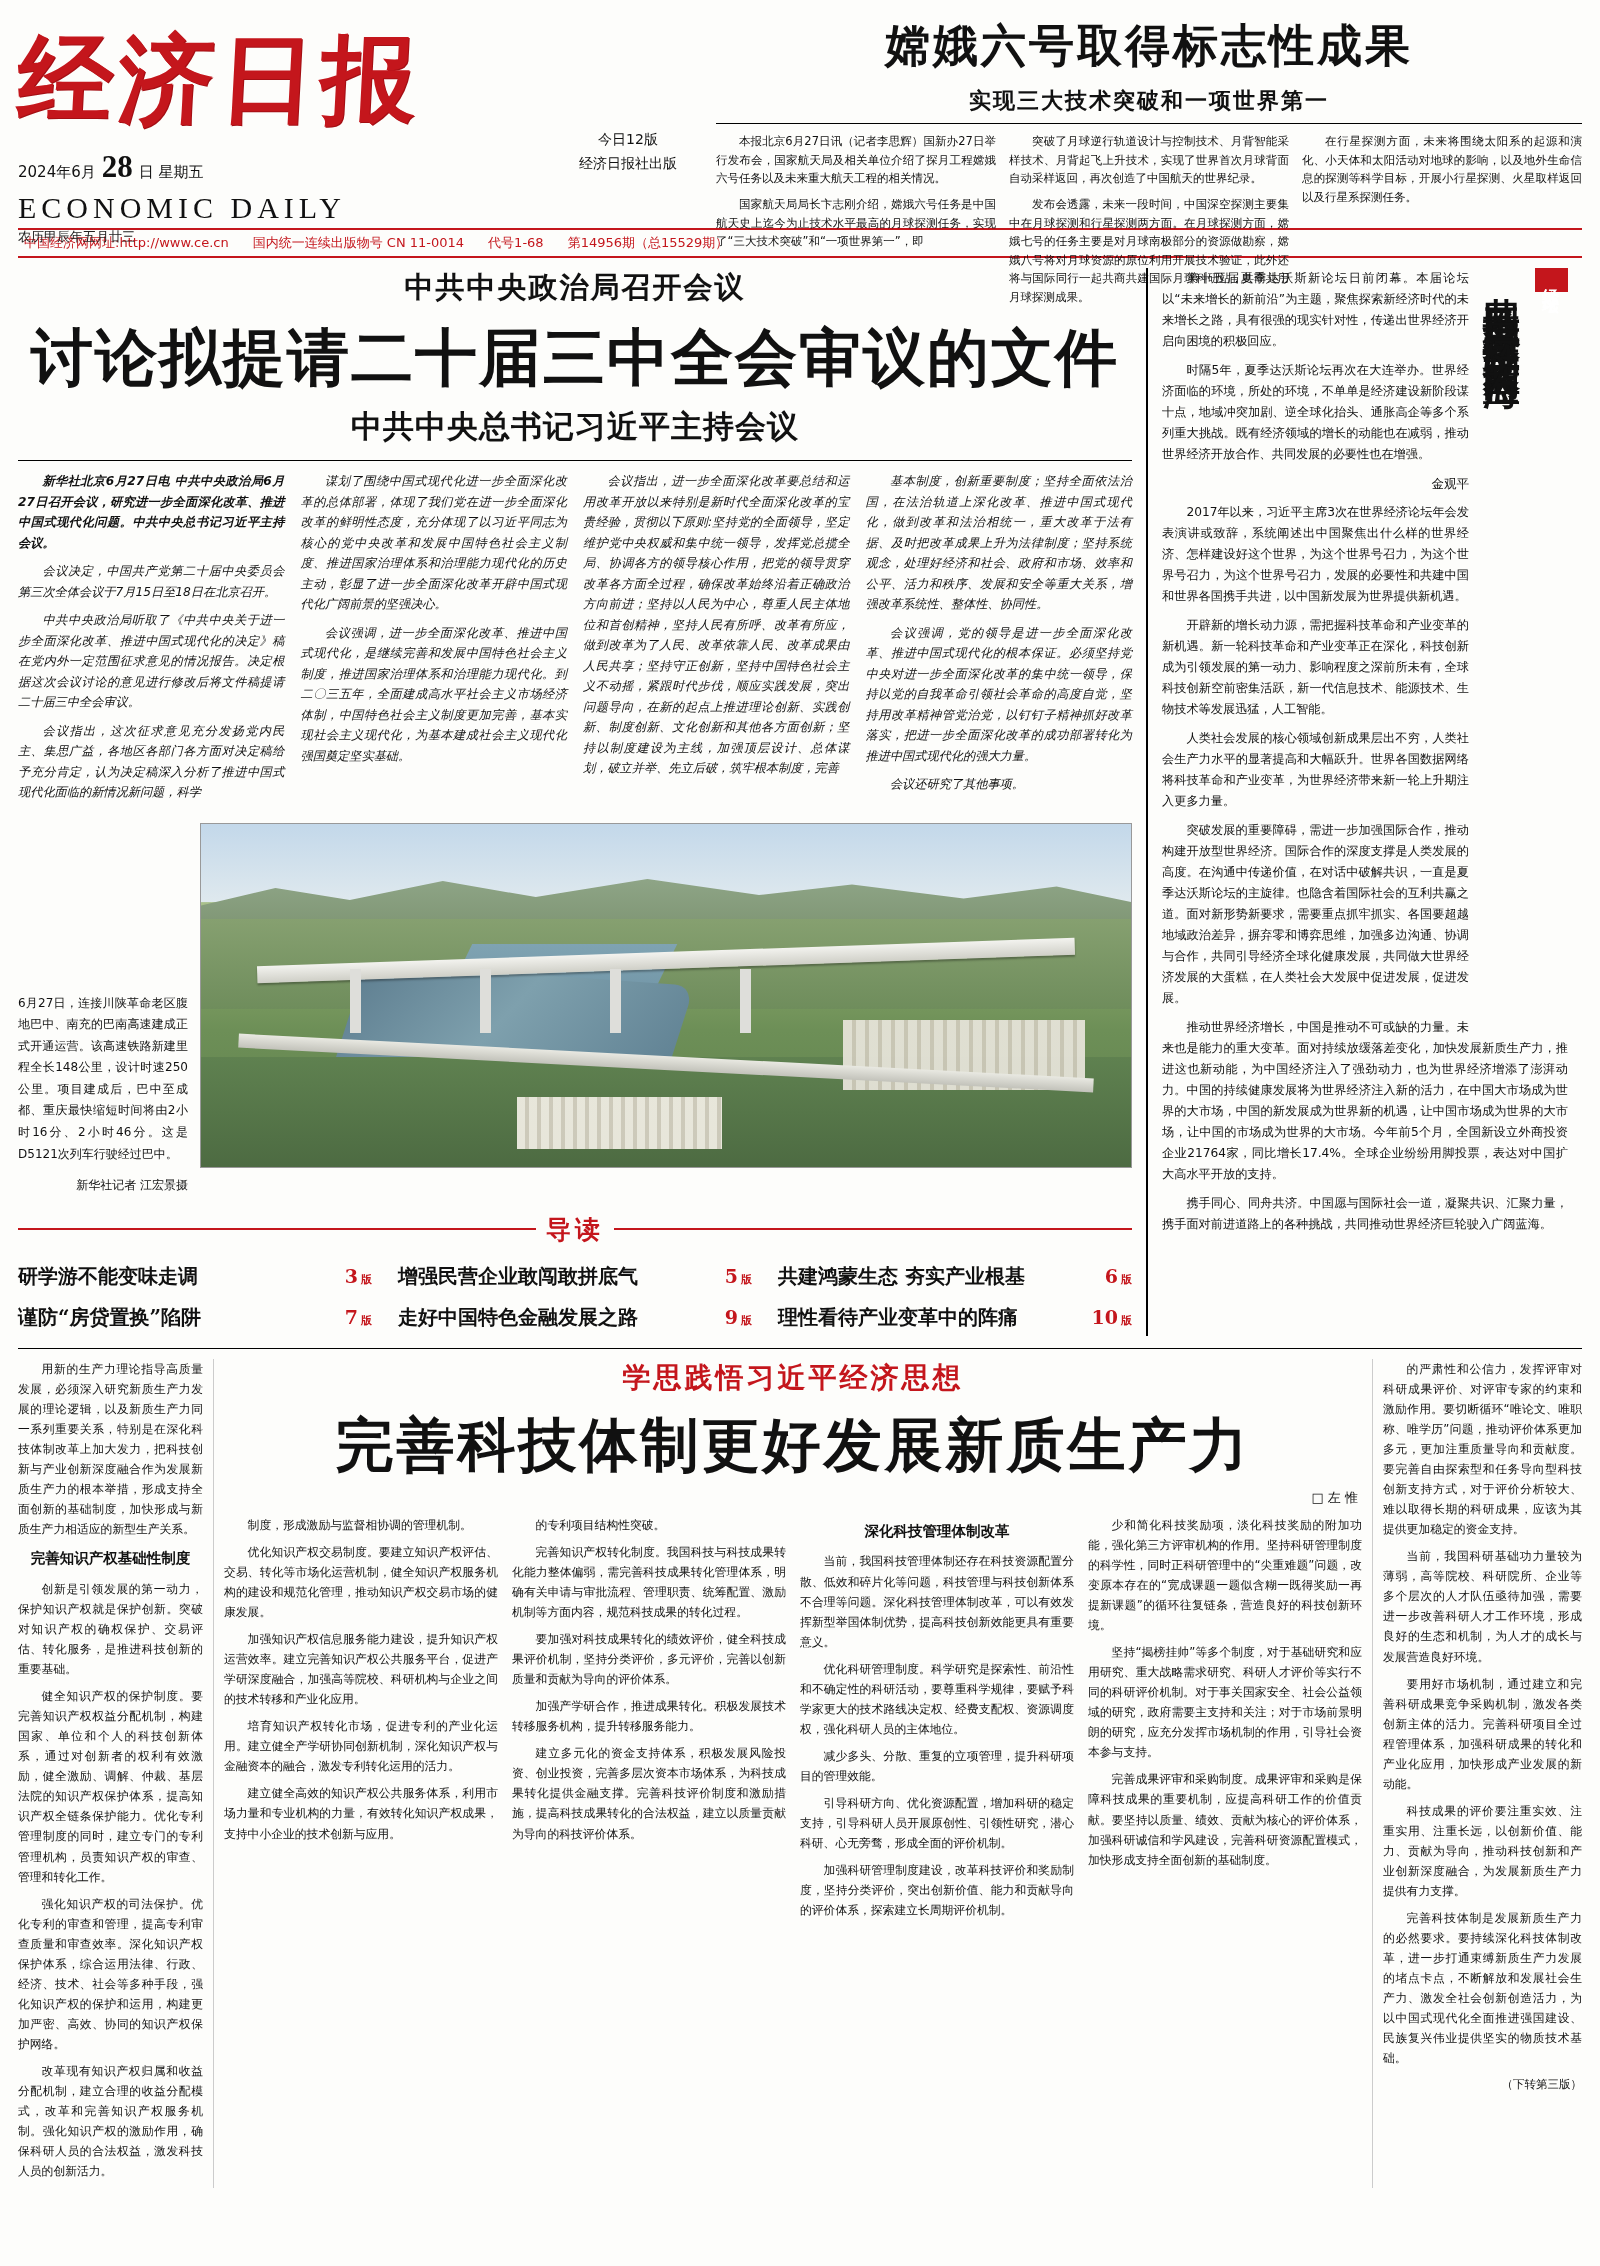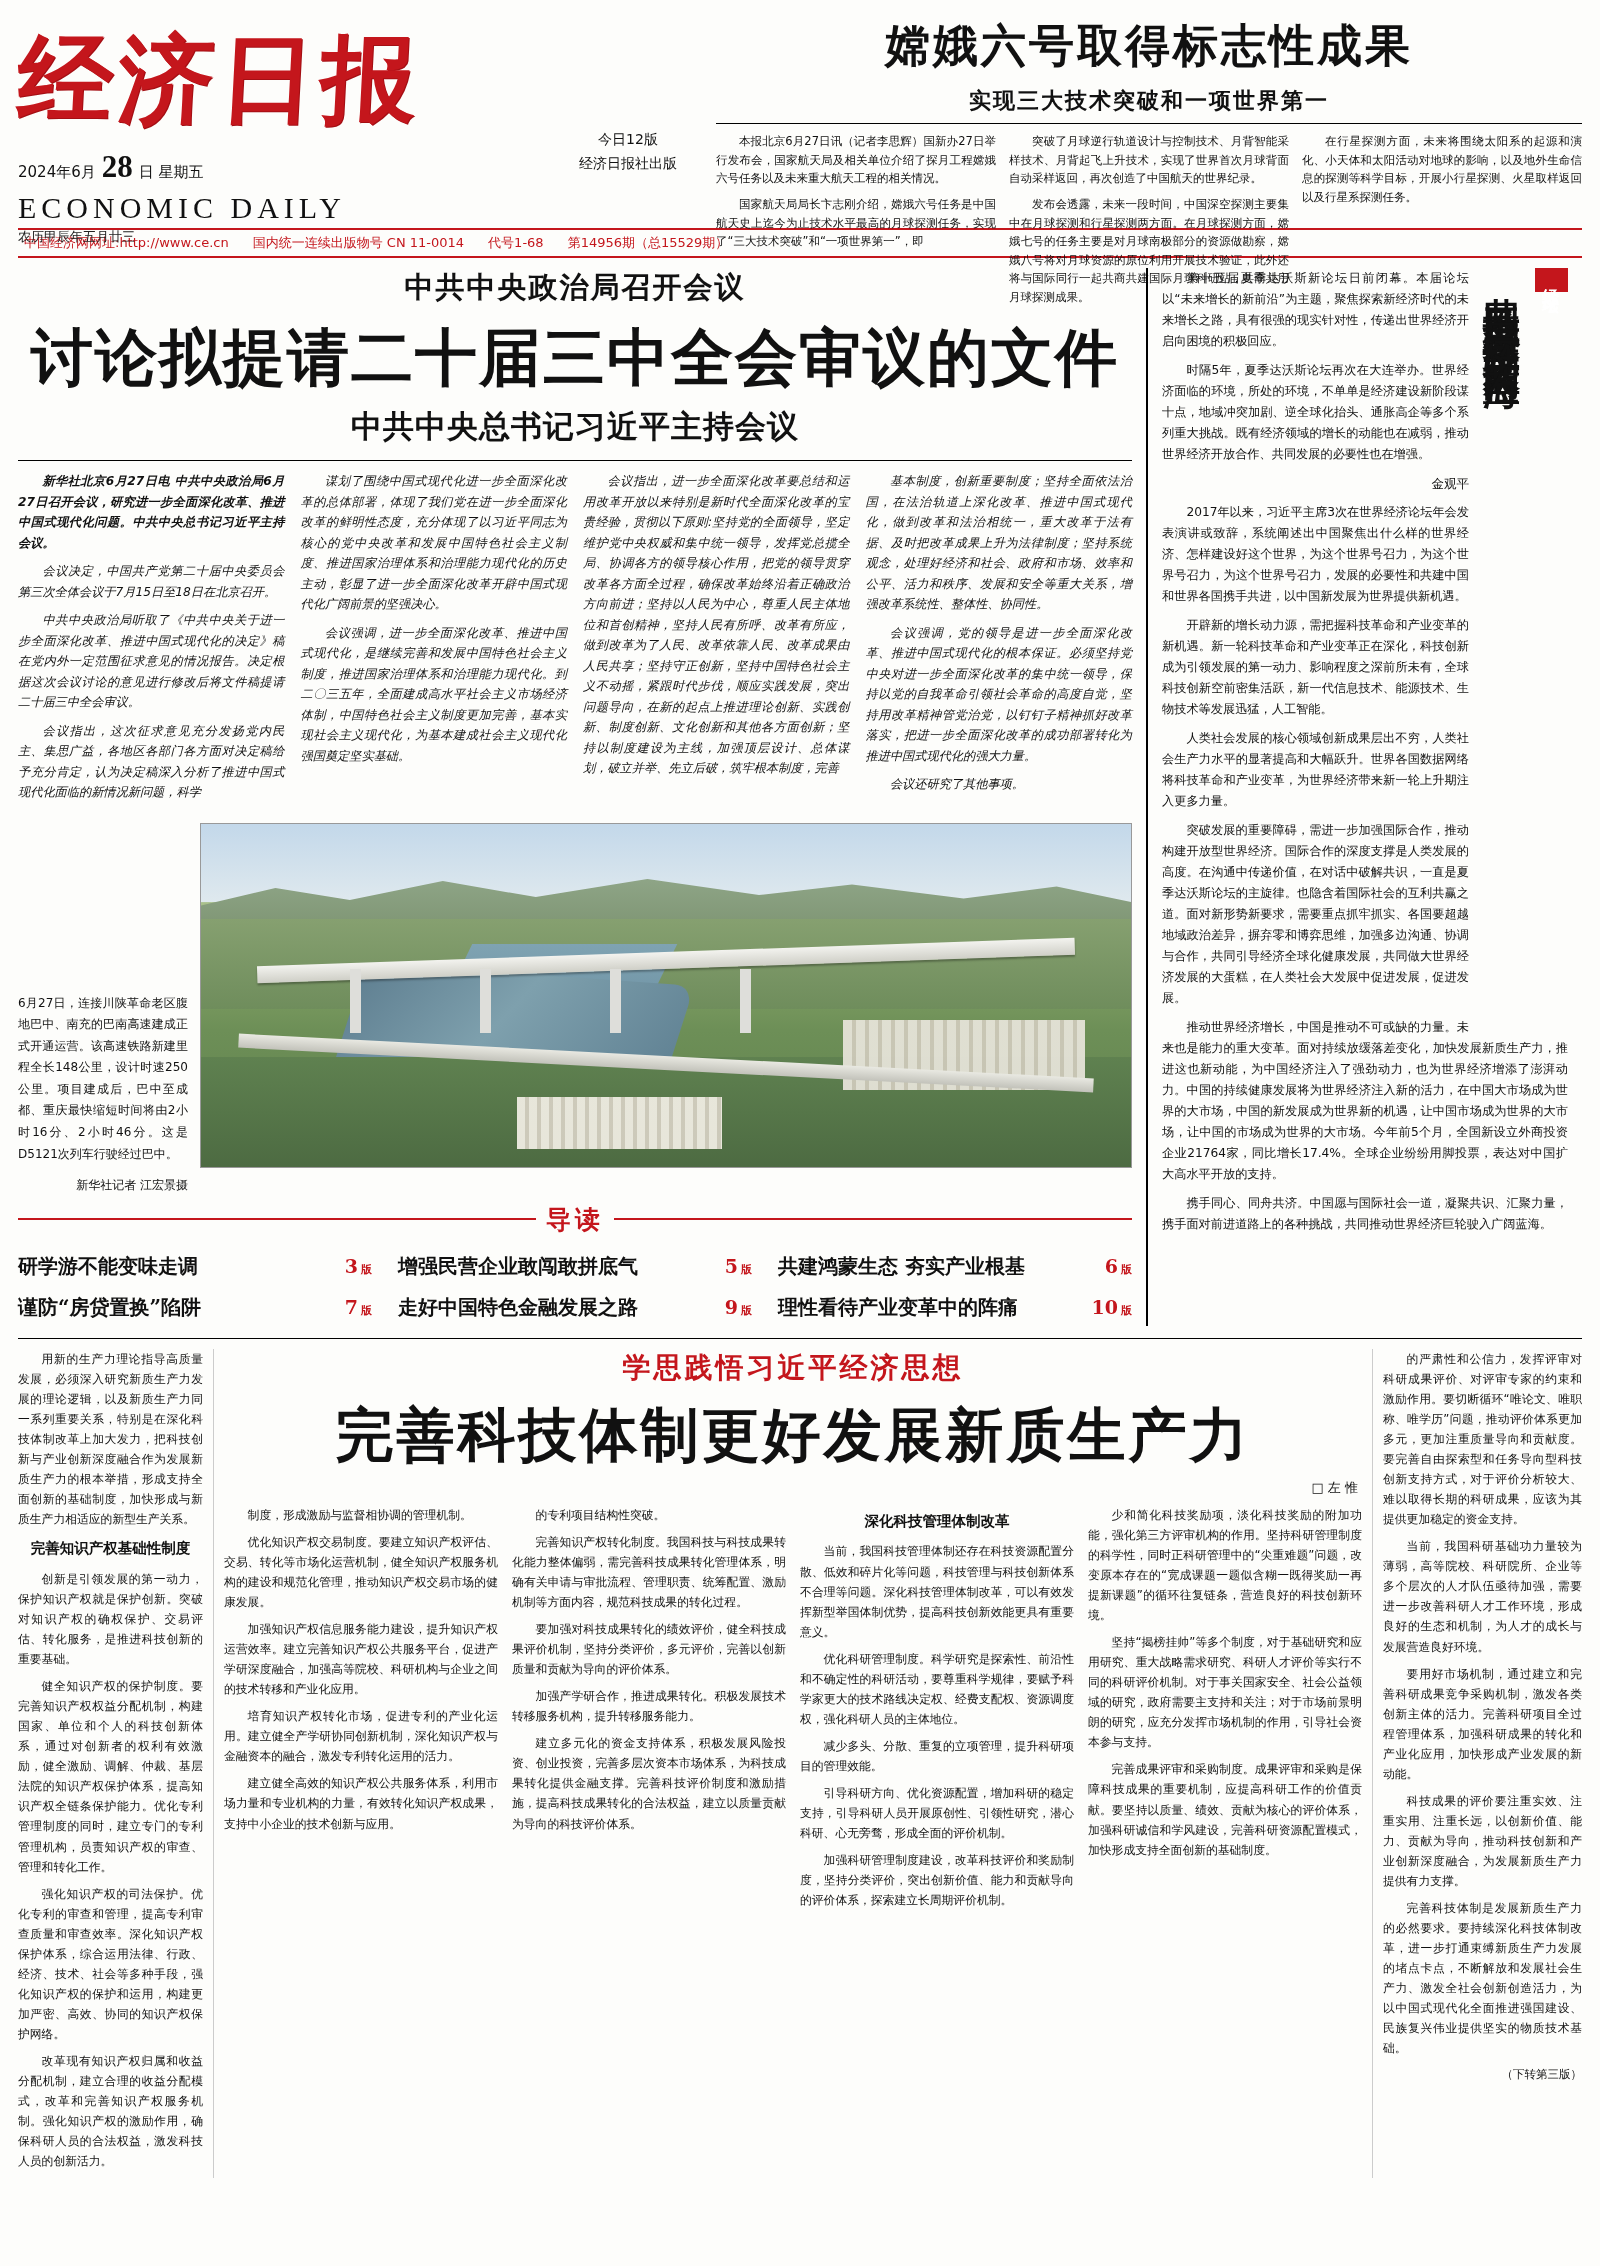--- a/index.html
+++ b/index.html
@@ -105,21 +105,21 @@
     background:linear-gradient(#e9e9e2,#c2c2ba); transform:rotate(3deg); }
   .ph-pier { position:absolute; width:11px; background:#dededa; top:145px; height:64px; }
   .ph-green { position:absolute; left:0; bottom:0; right:0; height:110px;
     background:linear-gradient(#5f8150,#4d6b42); }
   .ph-town { position:absolute; right:5%; top:196px; width:26%; height:70px;
     background:repeating-linear-gradient(90deg,#e8e5db 0 9px,#cfcabb 9px 13px); opacity:.93; }
   .ph-town2 { position:absolute; left:34%; bottom:18px; width:22%; height:52px;
     background:repeating-linear-gradient(90deg,#efece2 0 8px,#d3cec0 8px 12px); opacity:.95; }
 
   
-  .guide-wrap { margin-top:6px; }
+  .guide-wrap { margin-top:16px; }
   .guide-head { display:flex; align-items:center; gap:10px; justify-content:center; }
   .guide-head .ln { flex:1; border-top:2px solid #c4161c; }
   .guide-title { color:#c4161c; font-size:25px; font-weight:bold; letter-spacing:4px; font-family:"DejaVu Serif", serif; }
   .guide-grid { display:grid; grid-template-columns:1fr 1fr 1fr; gap:4px 26px; margin-top:12px; }
   .guide-item { display:flex; align-items:baseline; font-size:20px; font-weight:bold; font-family:"DejaVu Serif", serif; padding:5px 0; }
   .guide-item .txt { flex:1; }
   .guide-item .pg { color:#c4161c; font-size:19px; margin:0 3px 0 6px; }
   .guide-item .ban { color:#c4161c; font-size:11px; }
 
   

